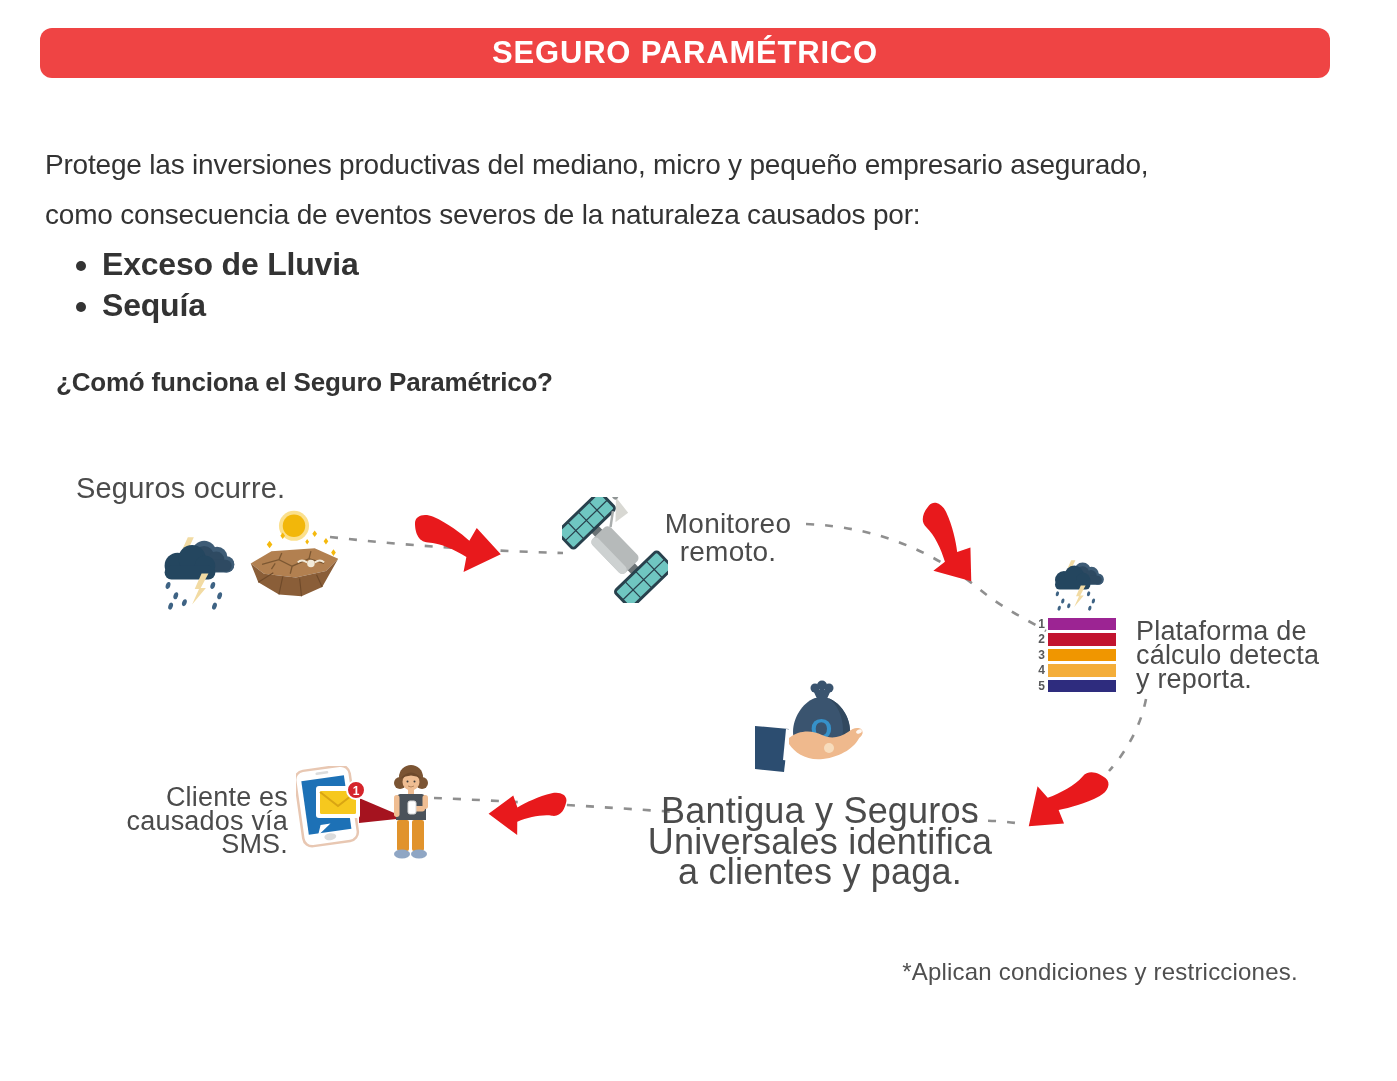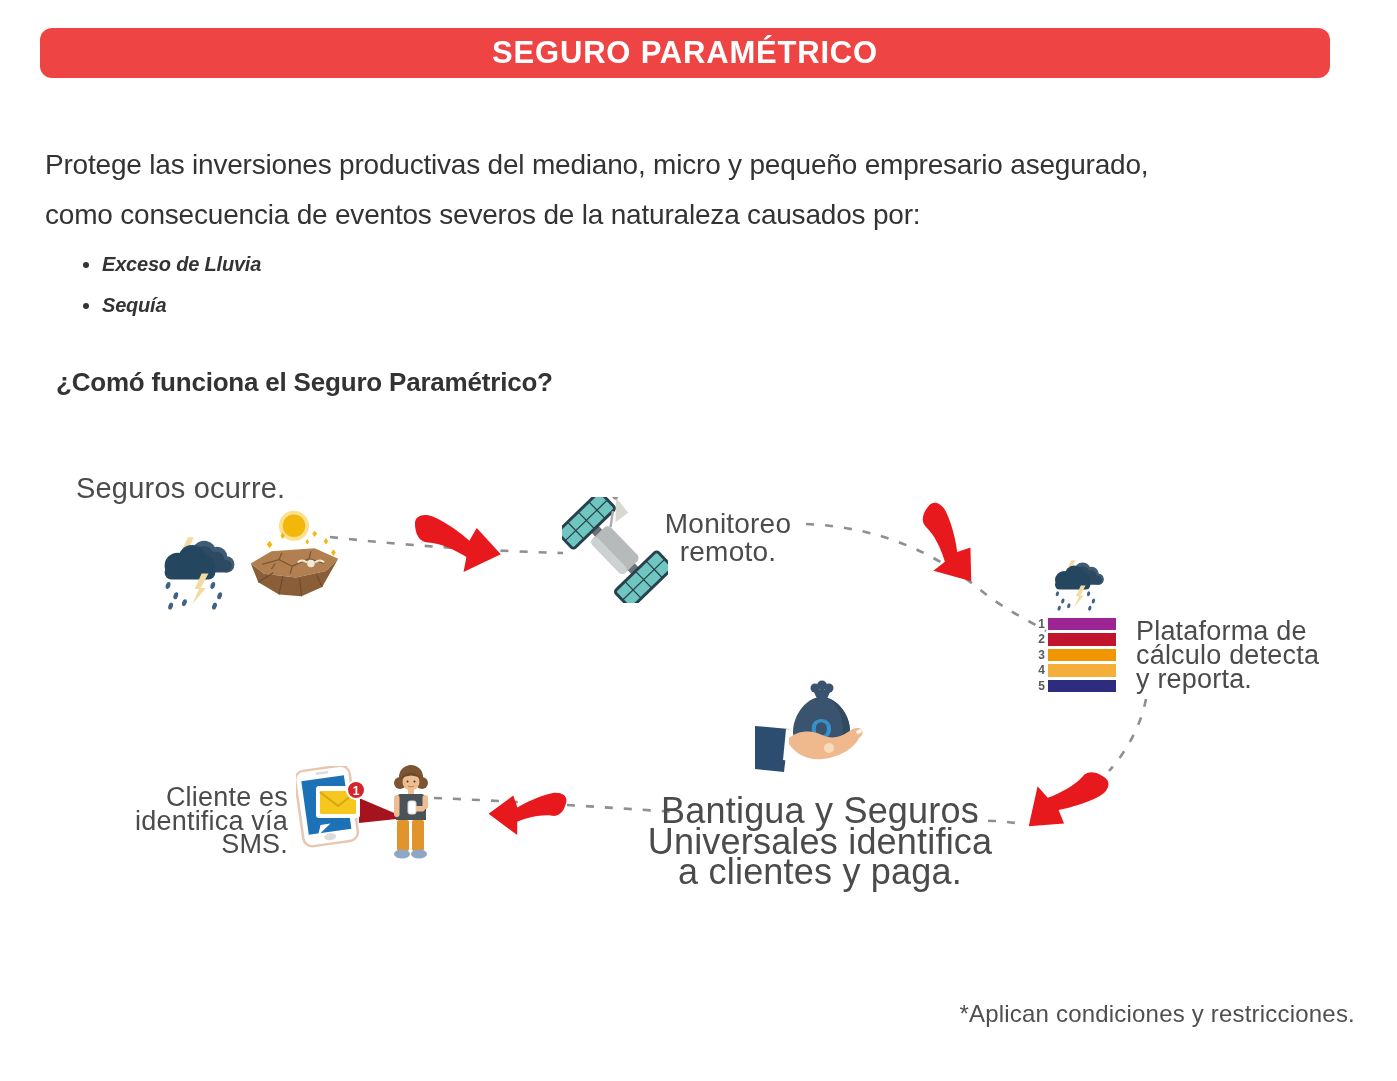--- a/index.html
+++ b/index.html
@@ -10,30 +10,30 @@
   .abs{position:absolute;}
   
   #banner{left:40px;top:28px;width:1290px;height:50px;border-radius:12px;}
   #banner .t{
     width:100%;height:50px;line-height:50px;text-align:center;color:#ffffff;
     font-size:31px;font-weight:700;letter-spacing:0.8px;
   }
   
   #paragraph{left:45px;top:140px;width:1320px;font-size:28px;line-height:50px;color:#333333;white-space:pre-line;letter-spacing:-0.2px;}
   #bullets{left:72px;top:244px;margin:0;padding-left:30px;color:#333333;}
-  #bullets li{font-size:20px;font-weight:700;line-height:41px;letter-spacing:-0.2px;font-style:italic;}
+  #bullets li{font-size:32px;font-weight:700;line-height:41px;letter-spacing:-0.2px;}
   #question{left:56px;top:367px;font-size:26px;font-weight:700;color:#333333;letter-spacing:-0.2px;}
   
   .step-label{color:#4b4b4b;white-space:pre-line;letter-spacing:0.2px;}
   #lbl-disaster{left:76px;top:472px;font-size:29px;}
   #lbl-monitor{left:646px;top:510px;width:164px;text-align:center;font-size:28px;line-height:28px;}
   #lbl-platform{left:1136px;top:619px;font-size:27px;line-height:24px;}
   #lbl-payout{left:645px;top:796px;width:350px;text-align:center;font-size:36px;line-height:30.5px;}
   #lbl-sms{left:78px;top:786px;width:210px;text-align:right;font-size:27px;line-height:23.5px;}
-  #footnote{left:845px;top:958px;width:510px;text-align:right;font-size:24px;color:#4f4f4f;letter-spacing:0.2px;margin-top:42px;}
+  #footnote{left:845px;top:958px;width:510px;text-align:center;font-size:24px;color:#4f4f4f;letter-spacing:0.2px;}
   
   #risk-scale{left:1030px;top:616px;}
   .scale-row{display:flex;align-items:center;height:15.5px;}
   .scale-num{width:15px;text-align:right;font-size:12px;font-weight:700;color:#58595b;margin-right:3px;}
   .scale-bar{width:68px;height:12.5px;}
   
   .icon{display:block;}
   svg{overflow:visible;}
 </style>
 </head>
@@ -255,18 +255,18 @@
 Universales identifica
 a clientes y paga.</div>
 
   <svg class="abs icon" style="left:296px;top:766px" width="112" height="82" viewBox="0 0 112 82">
       <use href="#sym-phone"></use>
     </svg>
   <svg class="abs icon" style="left:388px;top:764px" width="46" height="98" viewBox="0 0 46 98">
       <use href="#sym-person"></use>
     </svg>
   <div class="abs step-label" id="lbl-sms">Cliente es
-identifica vía
+causados vía
 SMS.</div>
 
   <div class="abs" id="footnote">*Aplican condiciones y restricciones.</div>
 
 </div>
 
 </body></html>

